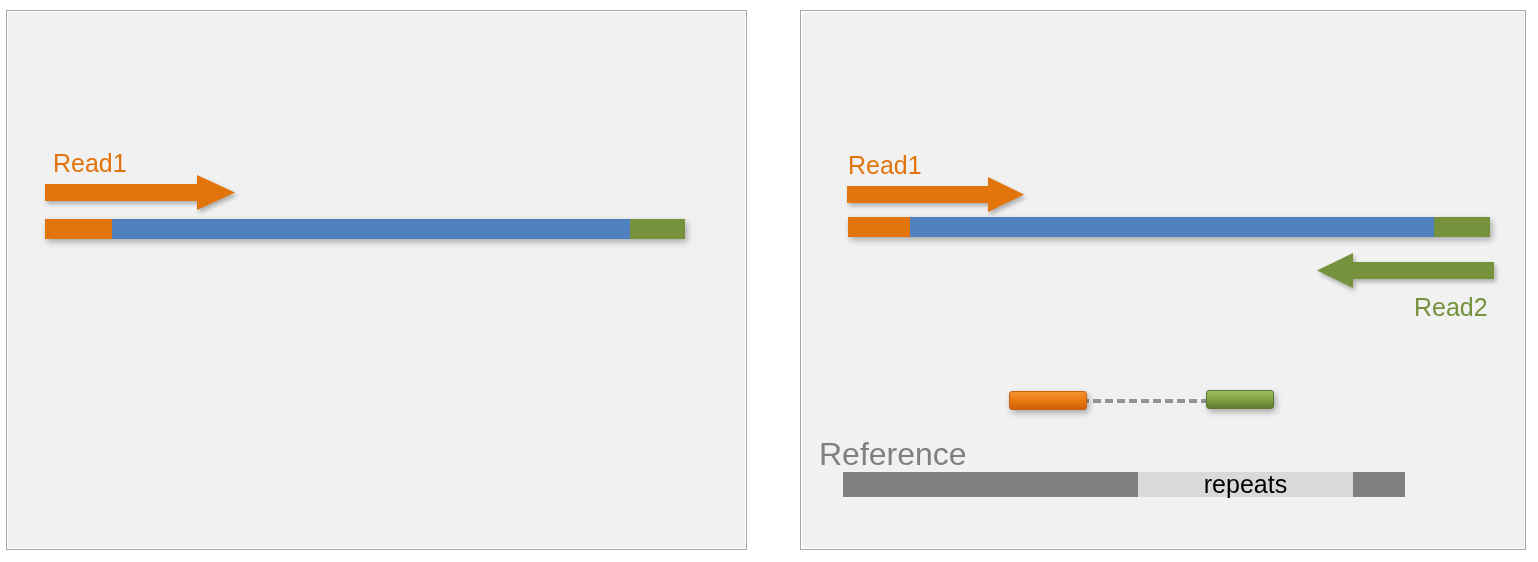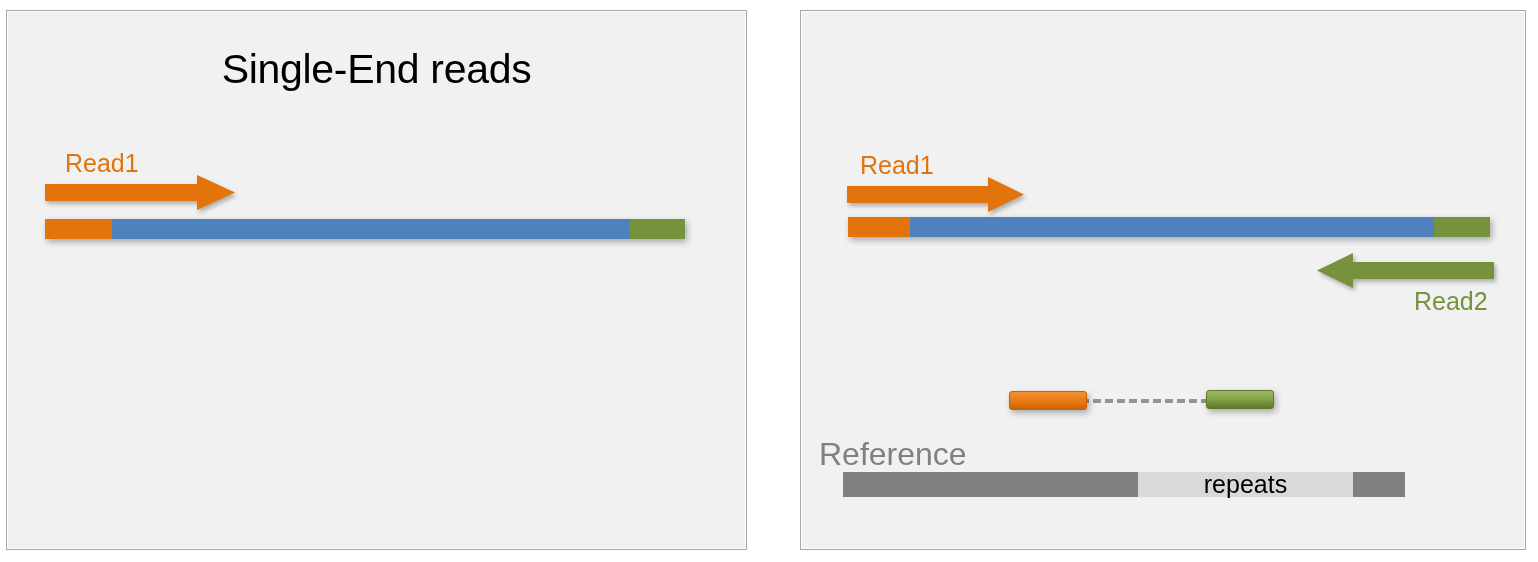--- a/index.html
+++ b/index.html
@@ -55,21 +55,21 @@
     white-space: nowrap;
   }
 
   
   .read-label {
     position: absolute;
     font-size: 25px;
     font-family: "Liberation Sans", sans-serif;
     white-space: nowrap;
   }
-  .read1-label { color: #e2740b; margin-left: 12px; }
+  .read1-label { color: #e2740b; }
   .read2-label { color: #76923c; }
 
   
   .arrow {
     position: absolute;
     filter: drop-shadow(2px 3px 2px rgba(0,0,0,0.28));
   }
   .arrow svg { display: block; }
 
   
@@ -136,21 +136,20 @@
     white-space: nowrap;
   }
 </style>
 </head>
 <body>
 
 <div id="stage">
 
   <div class="panel" id="panel-single">
 
-    <div class="panel-title">Single-End reads</div>
 
     <div class="read-label read1-label" style="left:46px; top:138px;">Read1</div>
 
     <div class="arrow" style="left:38px; top:164px;">
       <svg width="190" height="36" viewBox="0 0 190 36" xmlns="http://www.w3.org/2000/svg">
         <path d="M0,9 L152,9 L152,0 L190,17.5 L152,35 L152,26 L0,26 Z" fill="#e2740b"></path>
       </svg>
     </div>
 
     <div class="readbar" style="left:38px; top:208px; width:640px;">
@@ -177,21 +176,21 @@
       <div class="seg seg-blue" style="width:524px;"></div>
       <div class="seg seg-green" style="width:56px;"></div>
     </div>
 
     <div class="arrow" style="left:516px; top:242px;">
       <svg width="177" height="36" viewBox="0 0 177 36" xmlns="http://www.w3.org/2000/svg">
         <path d="M177,9 L36,9 L36,0 L0,17.5 L36,35 L36,26 L177,26 Z" fill="#76923c"></path>
       </svg>
     </div>
 
-    <div class="read-label read2-label" style="left:613px; top:276px;">Read2</div>
+    <div class="read-label read2-label" style="left:613px; top:282px;">Read2</div>
 
     <div class="frag-dash" style="left:280px; top:388px; width:128px;"></div>
 
     <div class="frag-box frag-orange" style="left:208px; top:380px; width:78px;"></div>
 
     <div class="frag-box frag-green" style="left:405px; top:379px; width:68px;"></div>
 
     <div class="ref-label" style="left:18px; top:425px;">Reference</div>
 
     <div class="ref-track" style="left:18px; top:461px; width:562px;padding-left:24px;">

